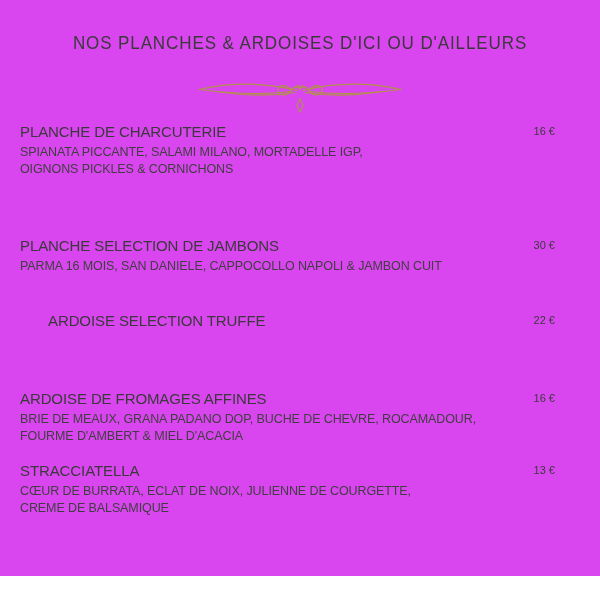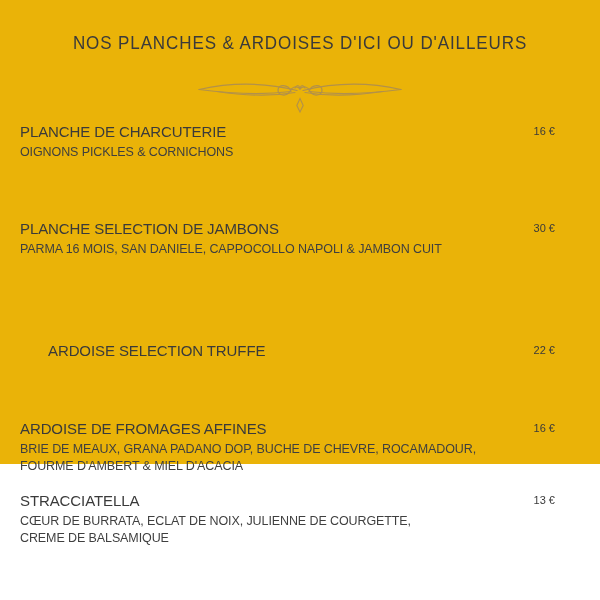--- a/index.html
+++ b/index.html
@@ -10,24 +10,24 @@
   body {
     width: 600px;
     height: 600px;
     overflow: hidden;
     font-family: "Liberation Sans", sans-serif;
     color: #3a3a3a;
     -webkit-font-smoothing: antialiased;
   }
   .page {
     width: 600px;
-    height: 464px;
+    height: 576px;
     box-sizing: border-box;
     padding-top: 32px;
-    background: #eab308;
+    background: #d946ef;
   }
   .menu-title {
     text-align: center;
     font-size: 17px;
     font-weight: 400;
     letter-spacing: 0.9px;
     color: #3a3a3a;
     line-height: 22px;
     transform: scaleY(1.08);
     transform-origin: top center;
@@ -38,21 +38,21 @@
     height: 36px;
     line-height: 0;
   }
   .menu-list {
     box-sizing: border-box;
     margin-top: 9px;
     padding-left: 20px;
     padding-right: 45px;
   }
   .item { margin-bottom: 58px; }
-  .item:nth-of-type(2) { margin-bottom: 83px; }
+  .item:nth-of-type(2) { margin-bottom: 36px; }
   .item:nth-of-type(3) { margin-bottom: 59px; margin-left: 28px; }
   .item:nth-of-type(4) { margin-bottom: 16px; }
   .item:nth-of-type(5) { margin-bottom: 0; }
   .item-row {
     display: flex;
     justify-content: space-between;
     align-items: center;
     line-height: 19px;
     margin-bottom: 3px;
   }
@@ -102,20 +102,21 @@
     </svg>
   </div>
 
   <div class="menu-list">
 
     <div class="item">
       <div class="item-row">
         <span class="item-name">PLANCHE DE CHARCUTERIE</span>
         <span class="item-price">16 €</span>
       </div>
+      <div class="desc-line">SPIANATA PICCANTE, SALAMI MILANO, MORTADELLE IGP,</div>
       <div class="desc-line">OIGNONS PICKLES &amp; CORNICHONS</div>
     </div>
 
     <div class="item">
       <div class="item-row">
         <span class="item-name">PLANCHE SELECTION DE JAMBONS</span>
         <span class="item-price">30 €</span>
       </div>
       <div class="desc-line">PARMA 16 MOIS, SAN DANIELE, CAPPOCOLLO NAPOLI &amp; JAMBON CUIT</div>
     </div>

